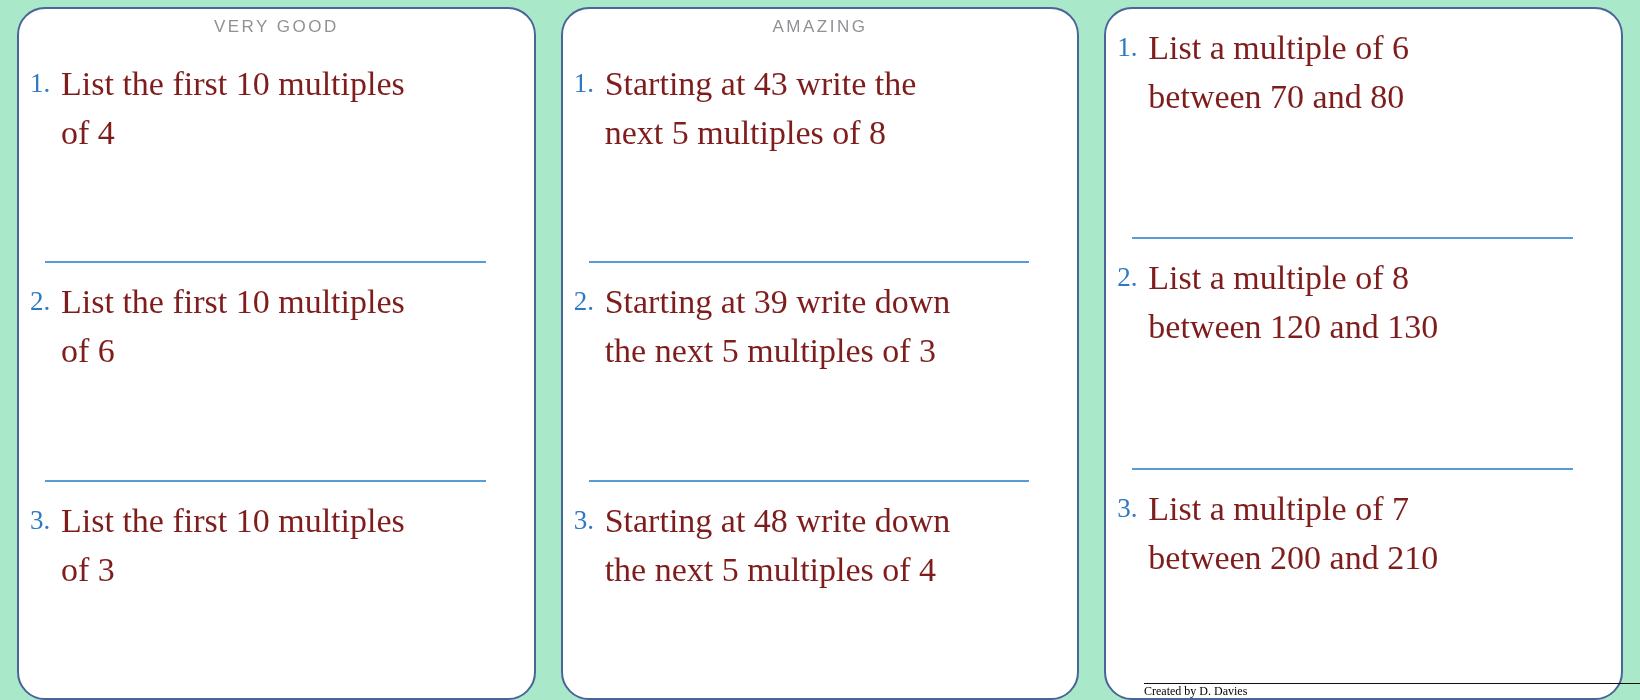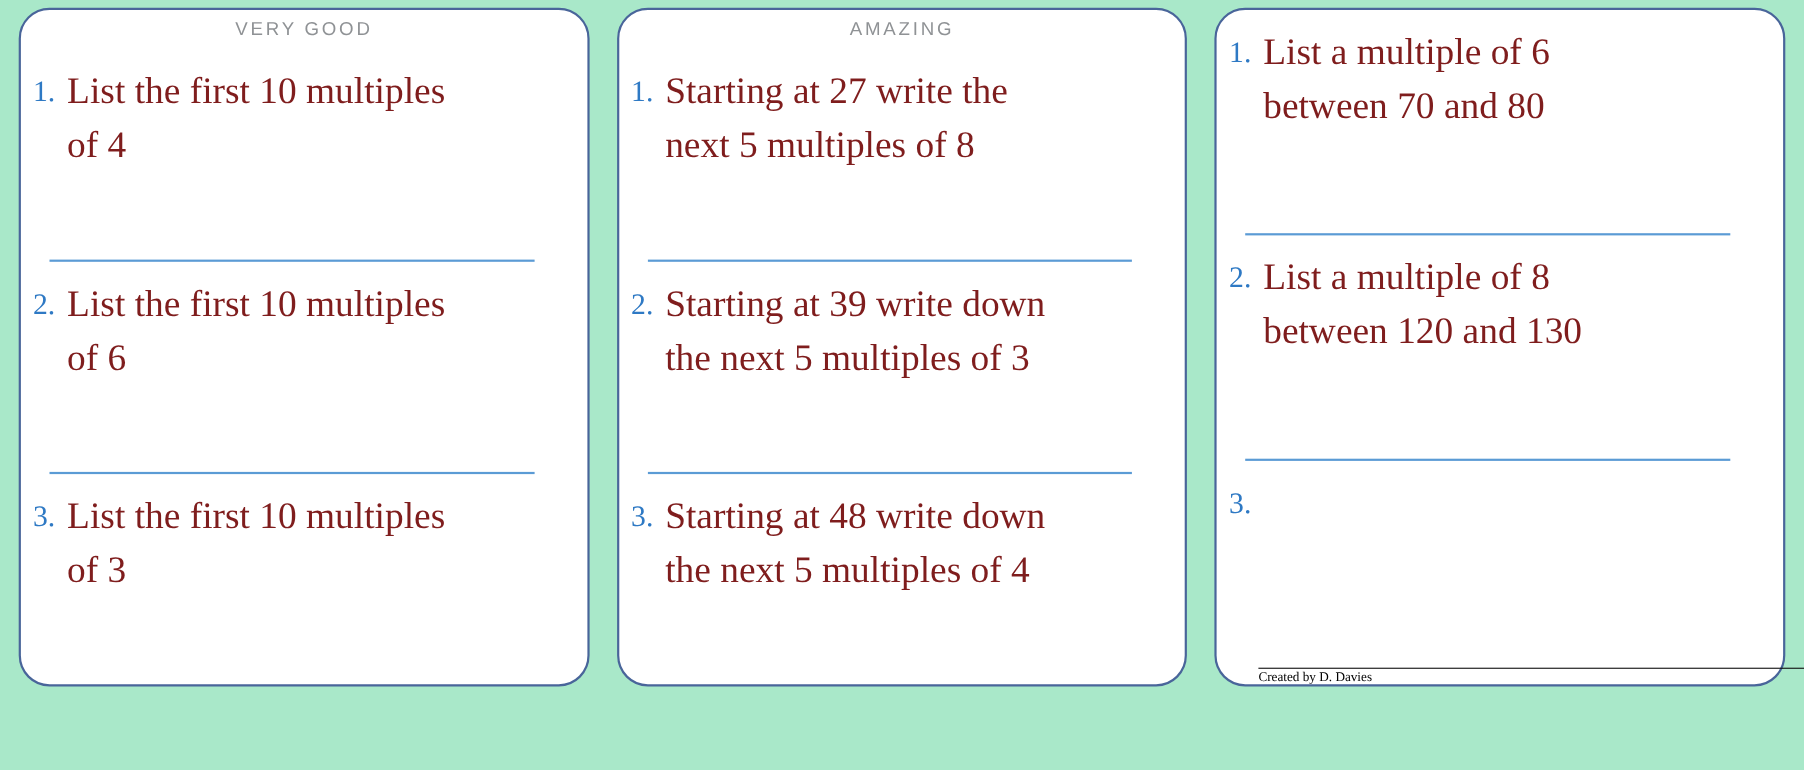--- a/index.html
+++ b/index.html
@@ -7,21 +7,21 @@
     padding: 0;
     width: 1640px;
     height: 700px;
     overflow: hidden;
     background: #a9e8c9;
     font-family: "Liberation Serif", serif;
   }
   .board {
     box-sizing: border-box;
     width: 1640px;
-    height: 624px;
+    height: 700px;
     padding: 7px 17px 0 17px;
     display: flex;
     gap: 25px;
     position: relative;
   }
   .card {
     flex: 1 1 0;
     background: #ffffff;
     border: 2px solid #49659a;
     border-radius: 28px;
@@ -109,21 +109,21 @@
       <span class="q-number">3.</span>
       <span class="q-text">List the first 10 multiples
 of 3</span>
     </div>
   </div>
 
   <div class="card">
     <div class="card-title">AMAZING</div>
     <div class="question">
       <span class="q-number">1.</span>
-      <span class="q-text">Starting at 27 write the
+      <span class="q-text">Starting at 43 write the
 next 5 multiples of 8</span>
     </div>
     <div class="divider"></div>
     <div class="question">
       <span class="q-number">2.</span>
       <span class="q-text">Starting at 39 write down
 the next 5 multiples of 3</span>
     </div>
     <div class="divider"></div>
     <div class="question">
@@ -141,17 +141,19 @@
     </div>
     <div class="divider"></div>
     <div class="question">
       <span class="q-number">2.</span>
       <span class="q-text">List a multiple of 8
 between 120 and 130</span>
     </div>
     <div class="divider"></div>
     <div class="question">
       <span class="q-number">3.</span>
+      <span class="q-text">List a multiple of 7
+between 200 and 210</span>
     </div>
   </div>
 
   <div class="credit">Created by D. Davies</div>
 </div>
 
 </body></html>

